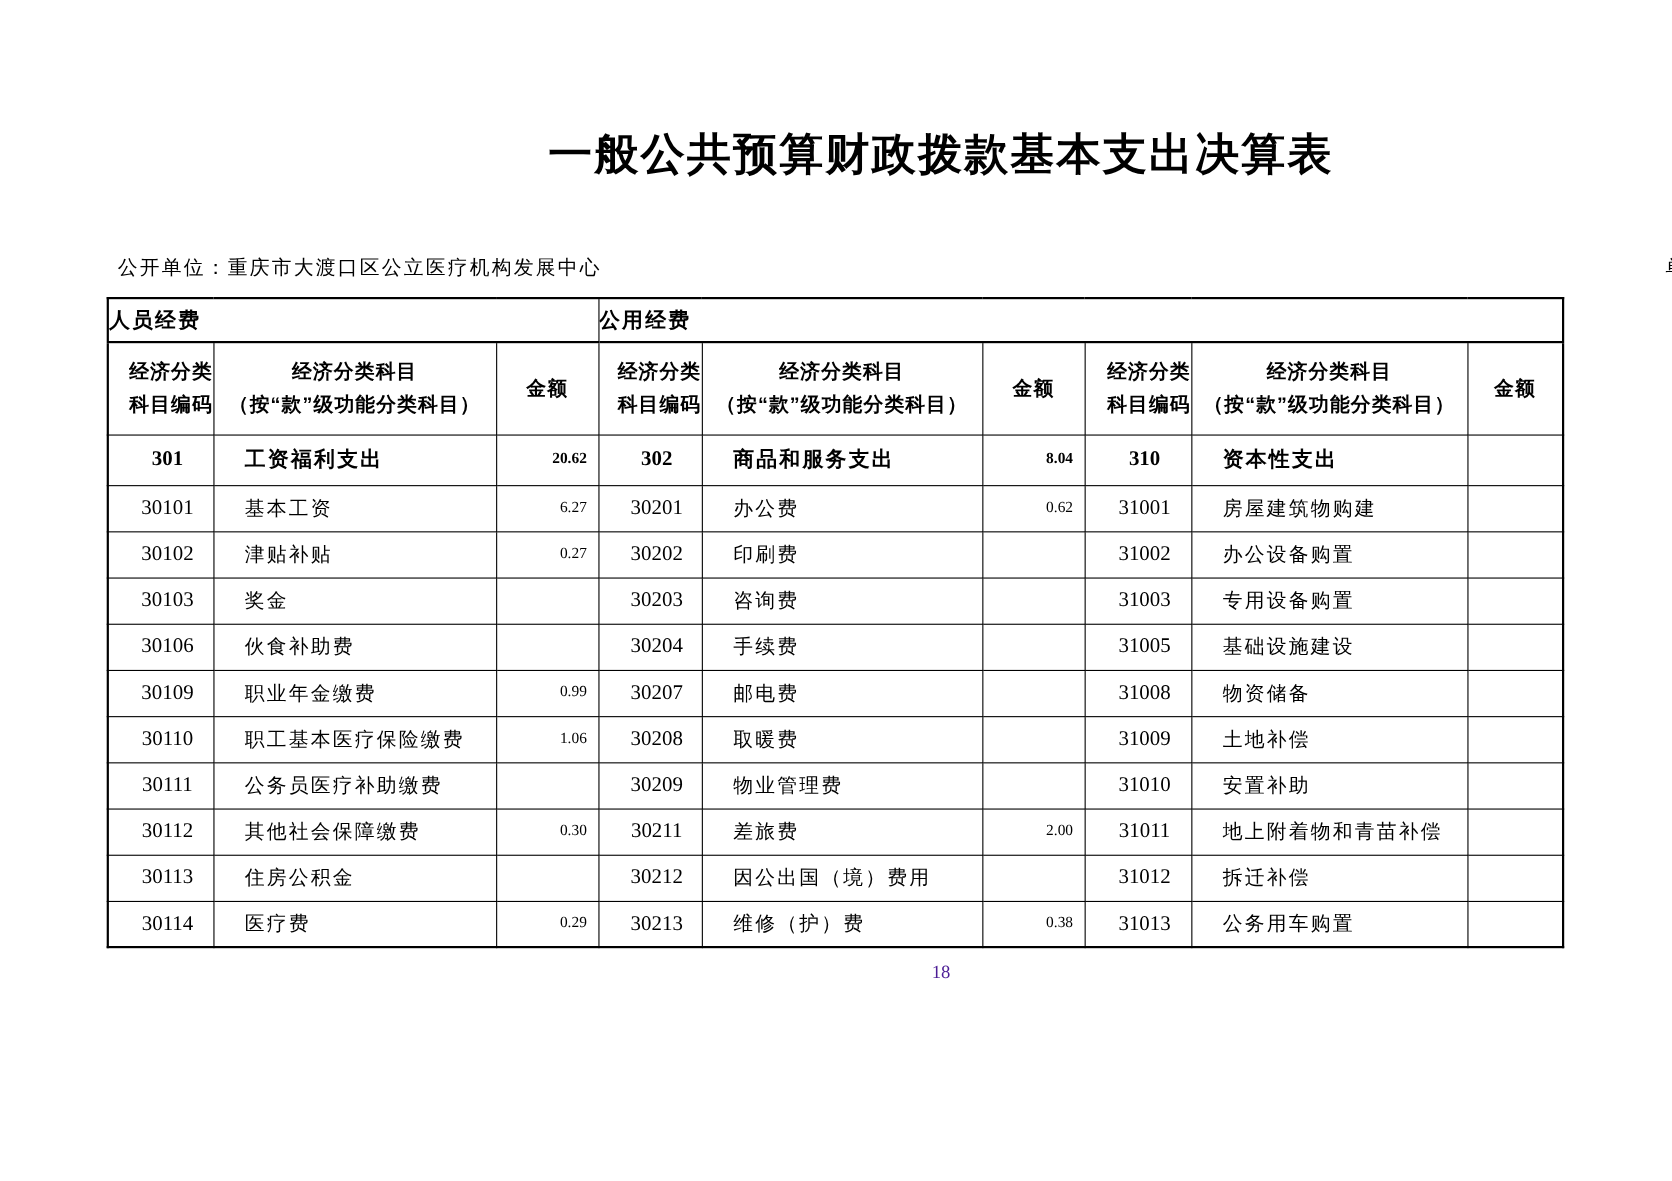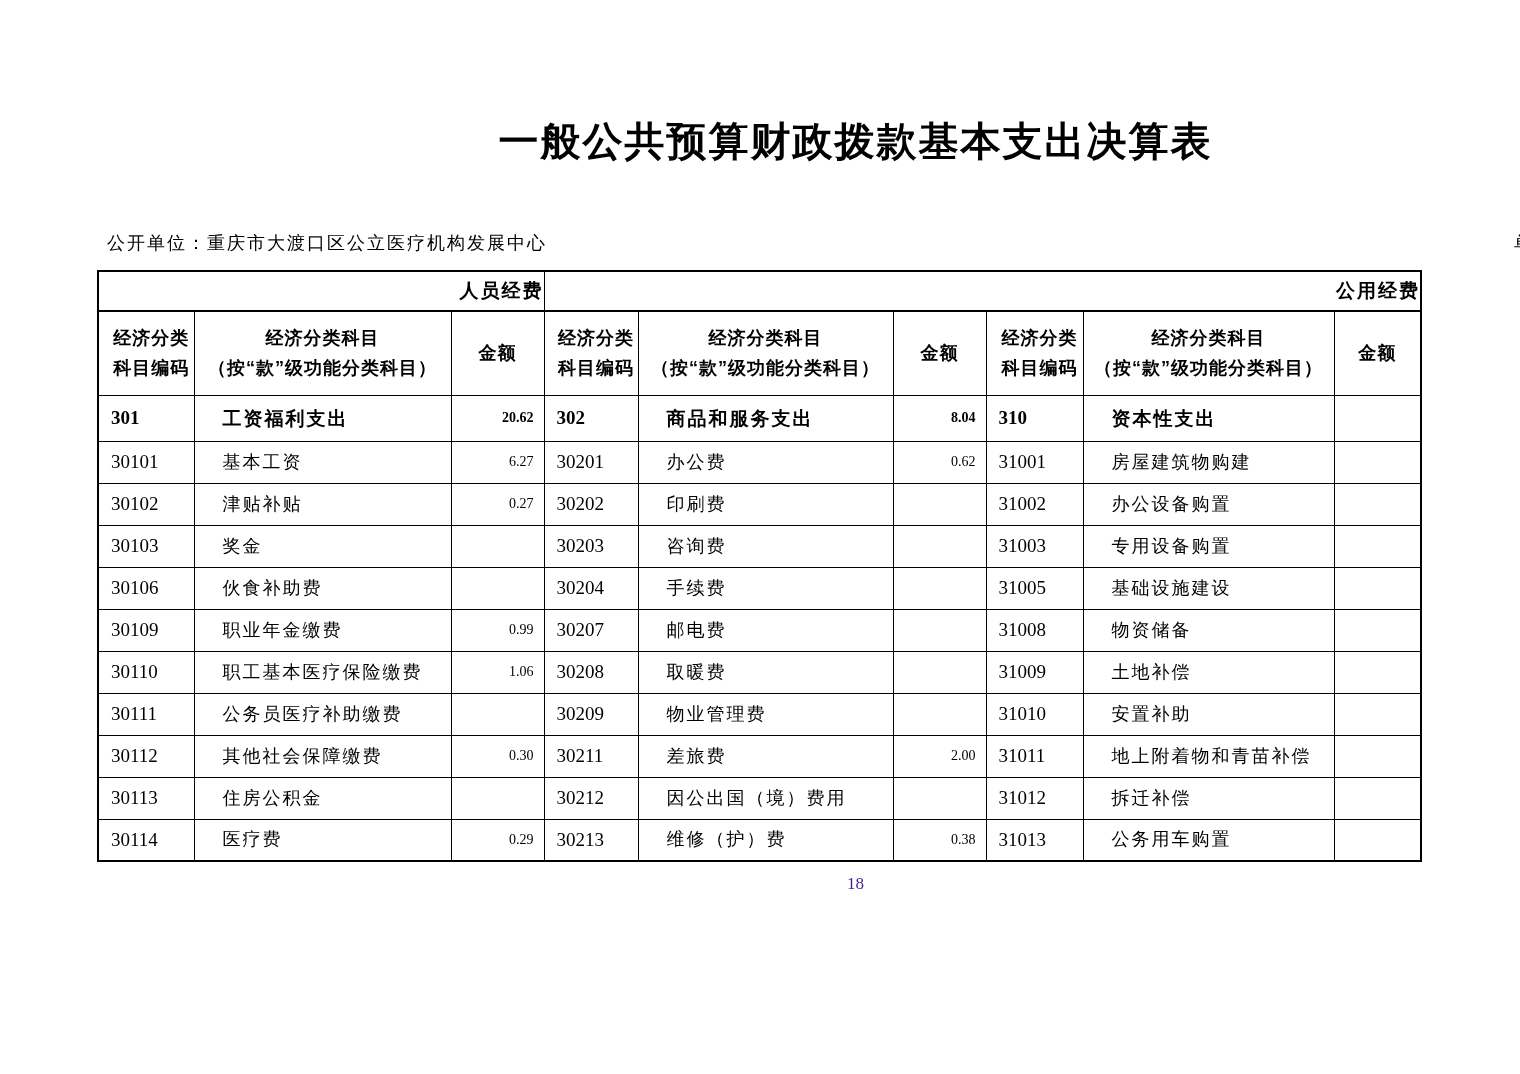--- a/index.html
+++ b/index.html
@@ -40,41 +40,41 @@
   table {
     border-collapse: collapse;
     table-layout: fixed;
     width: 1323px;
     border: 2px solid #000;
   }
   td { border: 1px solid #000; overflow: hidden; vertical-align: middle; }
   
   tr.r-group td {
     height: 40px;
-    text-align: right;
+    text-align: left;
     font-family: "Liberation Sans", "DejaVu Sans", sans-serif;
     font-weight: bold;
     font-size: 19px;
     letter-spacing: 2px;
     border-bottom: 2px solid #000;
   }
   
   tr.r-head td {
     height: 84px;
     font-family: "Liberation Sans", "DejaVu Sans", sans-serif;
     font-weight: bold;
     font-size: 18px;
     letter-spacing: 1px;
     text-align: center;
   }
-  tr.r-head td.h-code { text-align: center; padding-left: 10px; }
+  tr.r-head td.h-code { text-align: right; padding-left: 10px; }
   tr.r-head span { display: block; line-height: 30px; }
   
   tr.r-data td { height: 42px; }
-  td.c-code { padding-left: 12px; font-size: 19px; }
+  td.c-code { padding-left: 12px; font-size: 19px; text-align: center; }
   td.c-name { padding-left: 28px; font-size: 18px; letter-spacing: 2px; line-height: 27px; }
   td.c-amt  { text-align: right; padding-right: 10px; font-size: 14px; }
   tr.r-bold td { height: 46px; font-weight: bold; }
   tr.r-bold td.c-name { font-size: 19px; }
   .page-number {
     text-align: center;
     margin-top: 12px;
     font-size: 17px;
     color: #4c1d95;
   }

